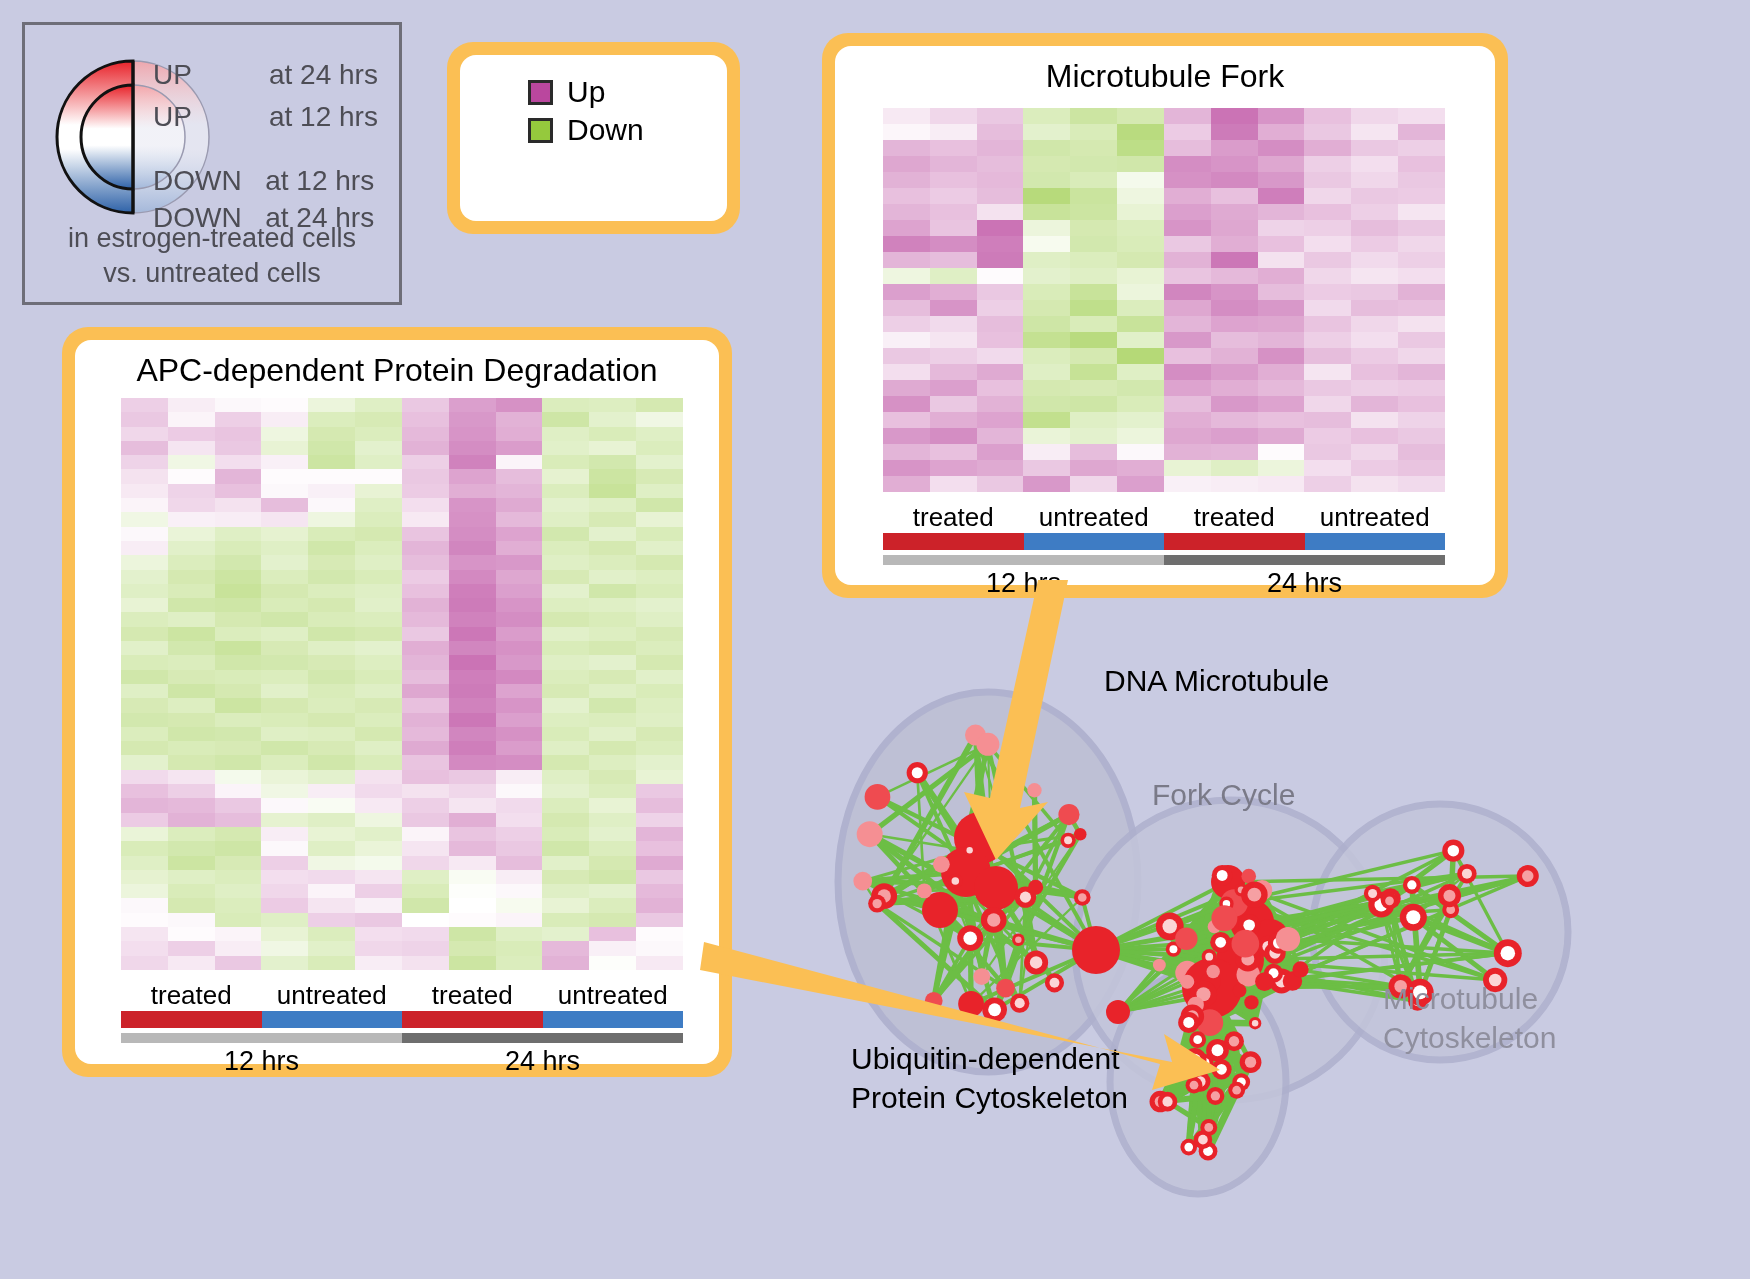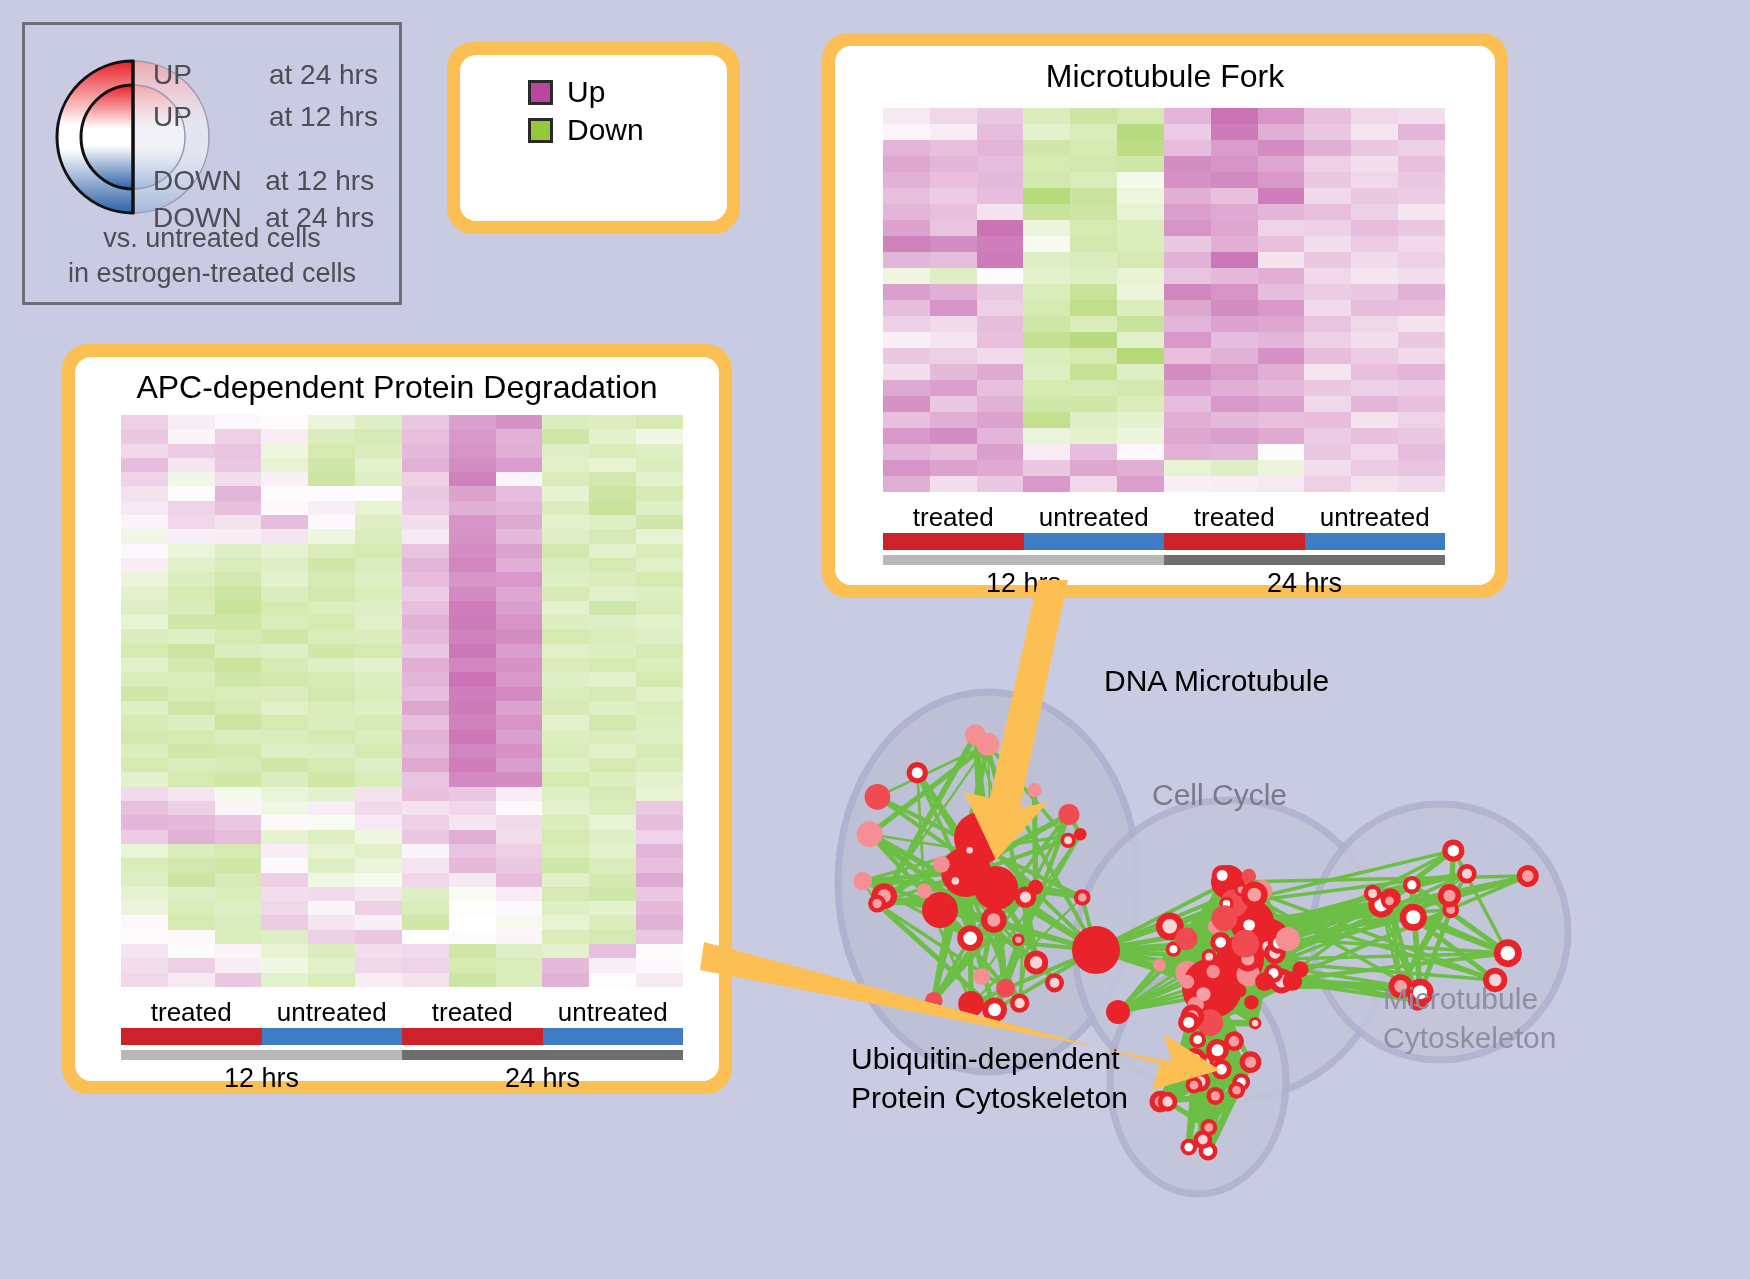--- a/index.html
+++ b/index.html
@@ -39,21 +39,21 @@
   #legend-title{
     text-align:center;font-size:29px;color:#000;line-height:1.2;padding:0 10px;
   }
   .legend-item{
     display:flex;align-items:center;gap:14px;font-size:30px;color:#000;
     margin-left:68px;margin-top:4px;
   }
   .swatch{width:25px;height:25px;border:3px solid #2a2a2a;box-sizing:border-box;display:inline-block;}
 
   #rf-panel{left:822px;top:33px;width:686px;height:565px;}
-  #apc-panel{left:62px;top:344px;width:670px;height:750px;}
+  #apc-panel{left:62px;top:327px;width:670px;height:750px;}
 
   .panel-title{
     text-align:center;font-size:32px;color:#000;font-weight:400;
     padding-top:12px;letter-spacing:0px;
   }
 
   
   .hm{display:grid;}
   .hm .cell{width:100%;height:100%;}
 
@@ -115,22 +115,22 @@
     <span style="display:inline-block;width:8px;"></span>
     <span>at 12 hrs</span>
   </div>
   <div class="key-row" style="left:128px;top:177px;">
     <span>DOWN</span>
     <span style="display:inline-block;width:8px;"></span>
     <span>at 24 hrs</span>
   </div>
 
   <div id="key-foot">
+    <div>in estrogen-treated cells</div>
     <div>vs. untreated cells</div>
-    <div>in estrogen-treated cells</div>
   </div>
 </div>
 
 <div class="abs opanel" id="legend-panel">
   <div class="inner">
     <div class="legend-item">
       <span class="swatch" id="sw-up" style="background: rgb(186, 71, 158);"></span>
       <span>Up</span>
     </div>
     <div class="legend-item">
@@ -1765,21 +1765,21 @@
     <circle cx="367.5396431169234" cy="481.63690663211787" r="5.0917489056157645" fill="#fbd5d6"></circle>
     <circle cx="434.0076521698096" cy="421.2817157942811" r="9.962133885343622" fill="#e8232a"></circle>
     <circle cx="434.0076521698096" cy="421.2817157942811" r="5.180309620378684" fill="#f6a0a3"></circle>
     <circle cx="388.75186740241514" cy="402.46514836882017" r="10.583774567853554" fill="#e8232a"></circle>
     <circle cx="388.75186740241514" cy="402.46514836882017" r="5.503562775283848" fill="#ffffff"></circle>
     <circle cx="296" cy="330" r="24" fill="#e8232a"></circle>
     <circle cx="318" cy="392" r="12" fill="#e8232a"></circle>
   </svg>
 
 <div class="cluster-label abs" id="lbl-dna" style="left:1104px;top:664px;color:#000;">DNA Microtubule</div>
-<div class="cluster-label abs" id="lbl-cc" style="left:1152px;top:778px;color:#7a7a88;">Cell Cycle</div>
+<div class="cluster-label abs" id="lbl-cc" style="left:1152px;top:778px;color:#7a7a88;">Fork Cycle</div>
 <div class="cluster-label abs" id="lbl-mt" style="left:1383px;top:979px;color:#8f8f9e;line-height:1.3;text-align:left;">Microtubule
 Cytoskeleton</div>
 <div class="cluster-label abs" id="lbl-ub" style="left:851px;top:1039px;color:#000;line-height:1.3;text-align:left;">Ubiquitin-dependent
 Protein Cytoskeleton</div>
 
 <svg class="abs arrow" style="left:940px;top:580px;width:230px;height:290px;" viewBox="0 0 230 290">
   <path d="M98 0 L128 0 L80 228 L108 222 L56 280 L24 212 L50 218 Z" fill="#fbbf54"></path>
 </svg>
 
 <svg class="abs arrow" style="left:700px;top:930px;width:560px;height:160px;" viewBox="0 0 560 160">

